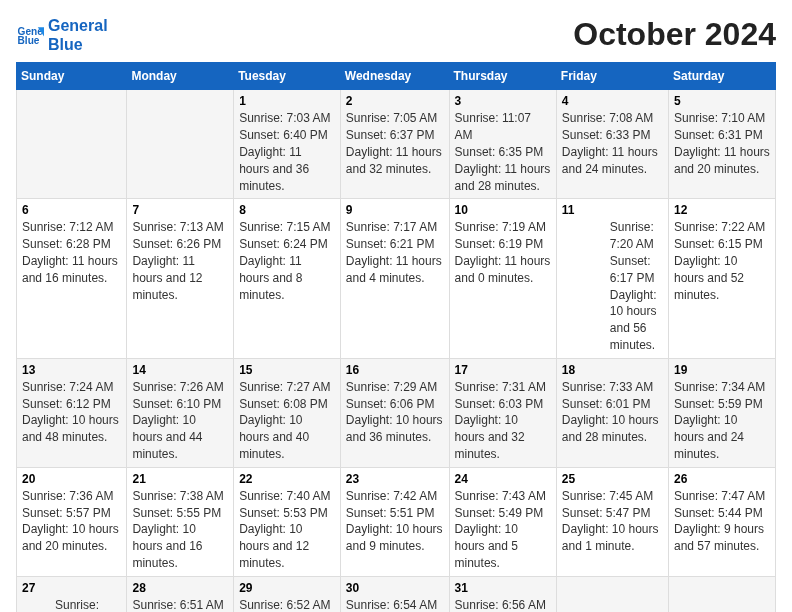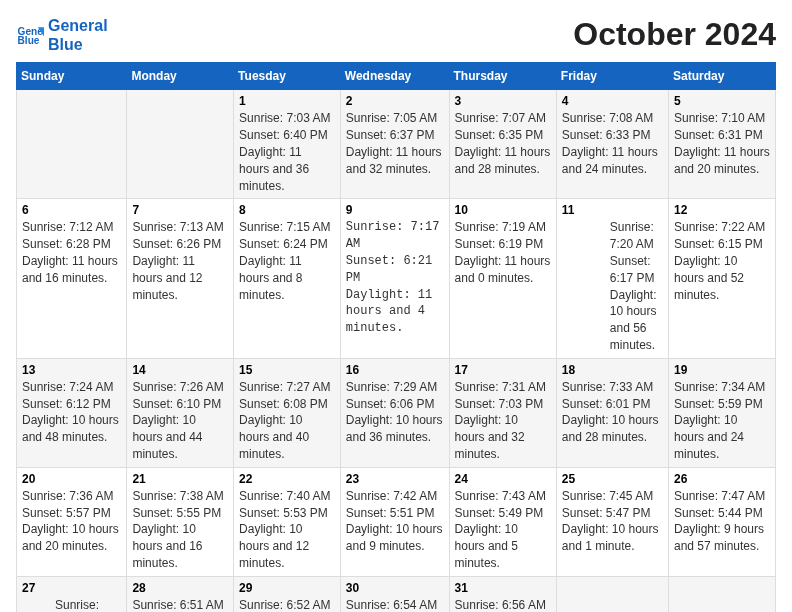--- a/index.html
+++ b/index.html
@@ -129,21 +129,21 @@
 Daylight: 11 hours and 36 minutes.</div>
         </td>
         <td>
           <span class="day-num">2</span>
           <div class="day-info" style="white-space: pre-line;">Sunrise: 7:05 AM
 Sunset: 6:37 PM
 Daylight: 11 hours and 32 minutes.</div>
         </td>
         <td>
           <span class="day-num">3</span>
-          <div class="day-info" style="white-space: pre-line;">Sunrise: 7:07 AM
+          <div class="day-info" style="white-space: pre-line;">Sunrise: 11:07 AM
 Sunset: 6:35 PM
 Daylight: 11 hours and 28 minutes.</div>
         </td>
         <td>
           <span class="day-num">4</span>
           <div class="day-info" style="white-space: pre-line;">Sunrise: 7:08 AM
 Sunset: 6:33 PM
 Daylight: 11 hours and 24 minutes.</div>
         </td>
         <td>
@@ -167,21 +167,21 @@
 Daylight: 11 hours and 12 minutes.</div>
         </td>
         <td>
           <span class="day-num">8</span>
           <div class="day-info" style="white-space: pre-line;">Sunrise: 7:15 AM
 Sunset: 6:24 PM
 Daylight: 11 hours and 8 minutes.</div>
         </td>
         <td>
           <span class="day-num">9</span>
-          <div class="day-info" style="white-space: pre-line; font-family: Liberation Mono, monospace;">Sunrise: 7:17 AM
+          <div class="day-info" style="white-space: pre-line;">Sunrise: 7:17 AM
 Sunset: 6:21 PM
 Daylight: 11 hours and 4 minutes.</div>
         </td>
         <td>
           <span class="day-num">10</span>
           <div class="day-info" style="white-space: pre-line;">Sunrise: 7:19 AM
 Sunset: 6:19 PM
 Daylight: 11 hours and 0 minutes.</div>
         </td>
         <td>
@@ -218,21 +218,21 @@
         </td>
         <td>
           <span class="day-num">16</span>
           <div class="day-info" style="white-space: pre-line;">Sunrise: 7:29 AM
 Sunset: 6:06 PM
 Daylight: 10 hours and 36 minutes.</div>
         </td>
         <td>
           <span class="day-num">17</span>
           <div class="day-info" style="white-space: pre-line;">Sunrise: 7:31 AM
-Sunset: 7:03 PM
+Sunset: 6:03 PM
 Daylight: 10 hours and 32 minutes.</div>
         </td>
         <td>
           <span class="day-num">18</span>
           <div class="day-info" style="white-space: pre-line;">Sunrise: 7:33 AM
 Sunset: 6:01 PM
 Daylight: 10 hours and 28 minutes.</div>
         </td>
         <td>
           <span class="day-num">19</span>

